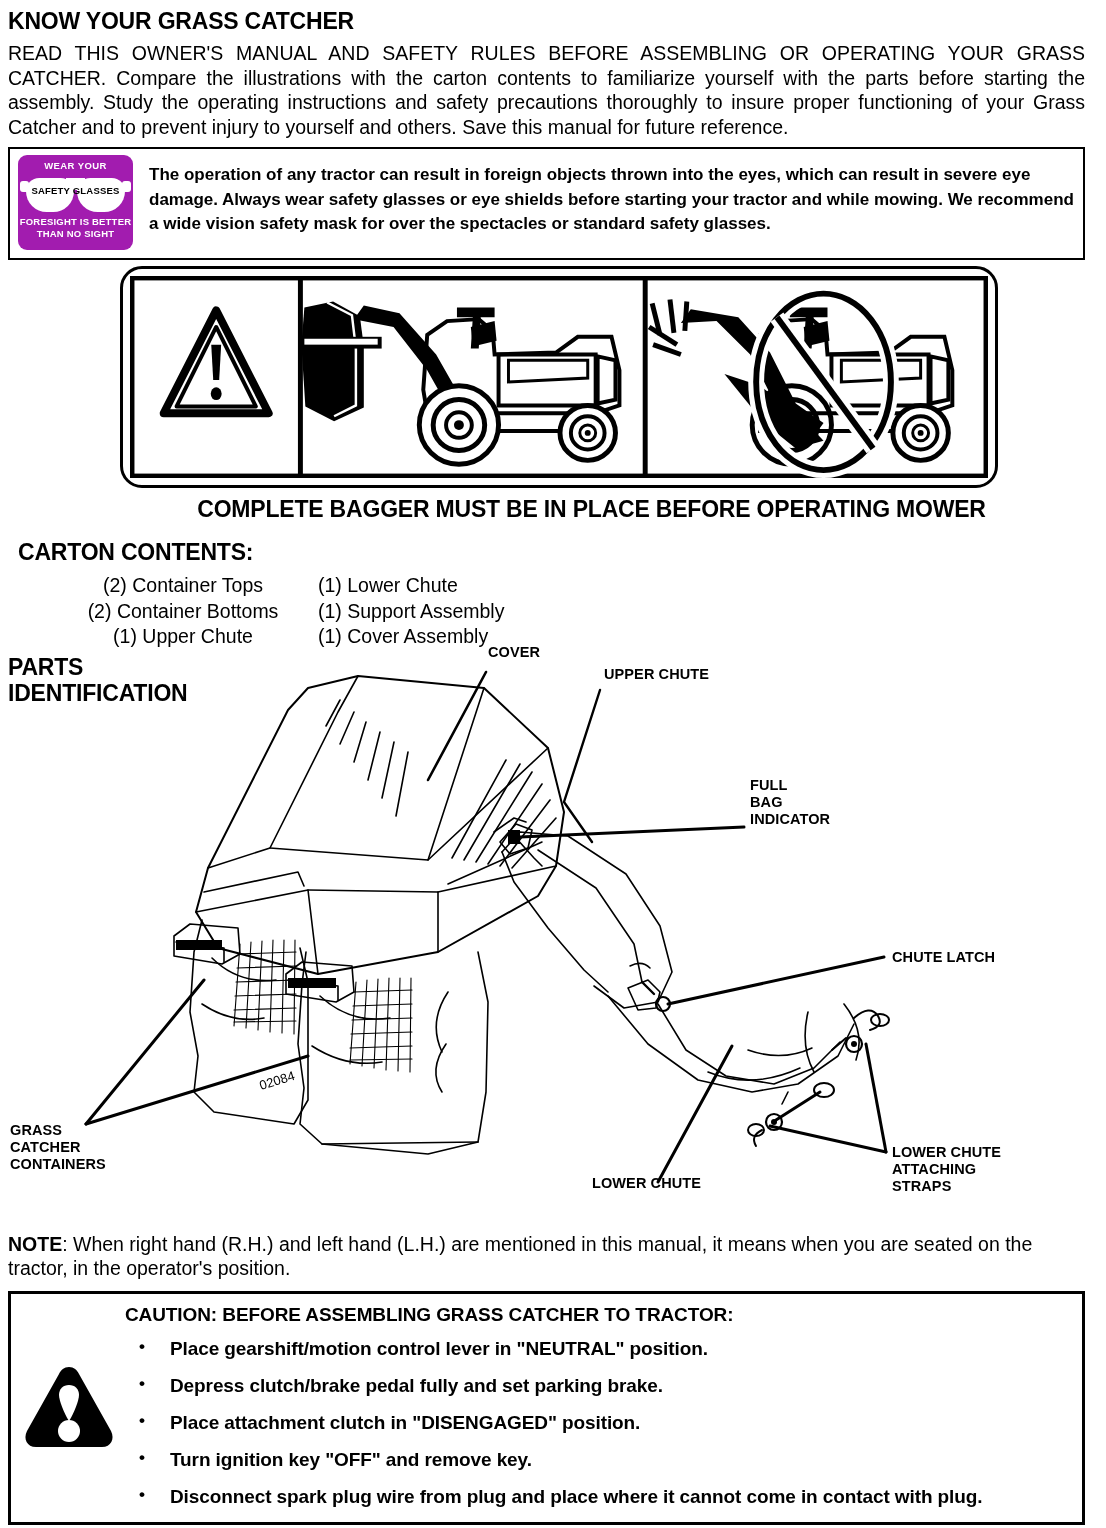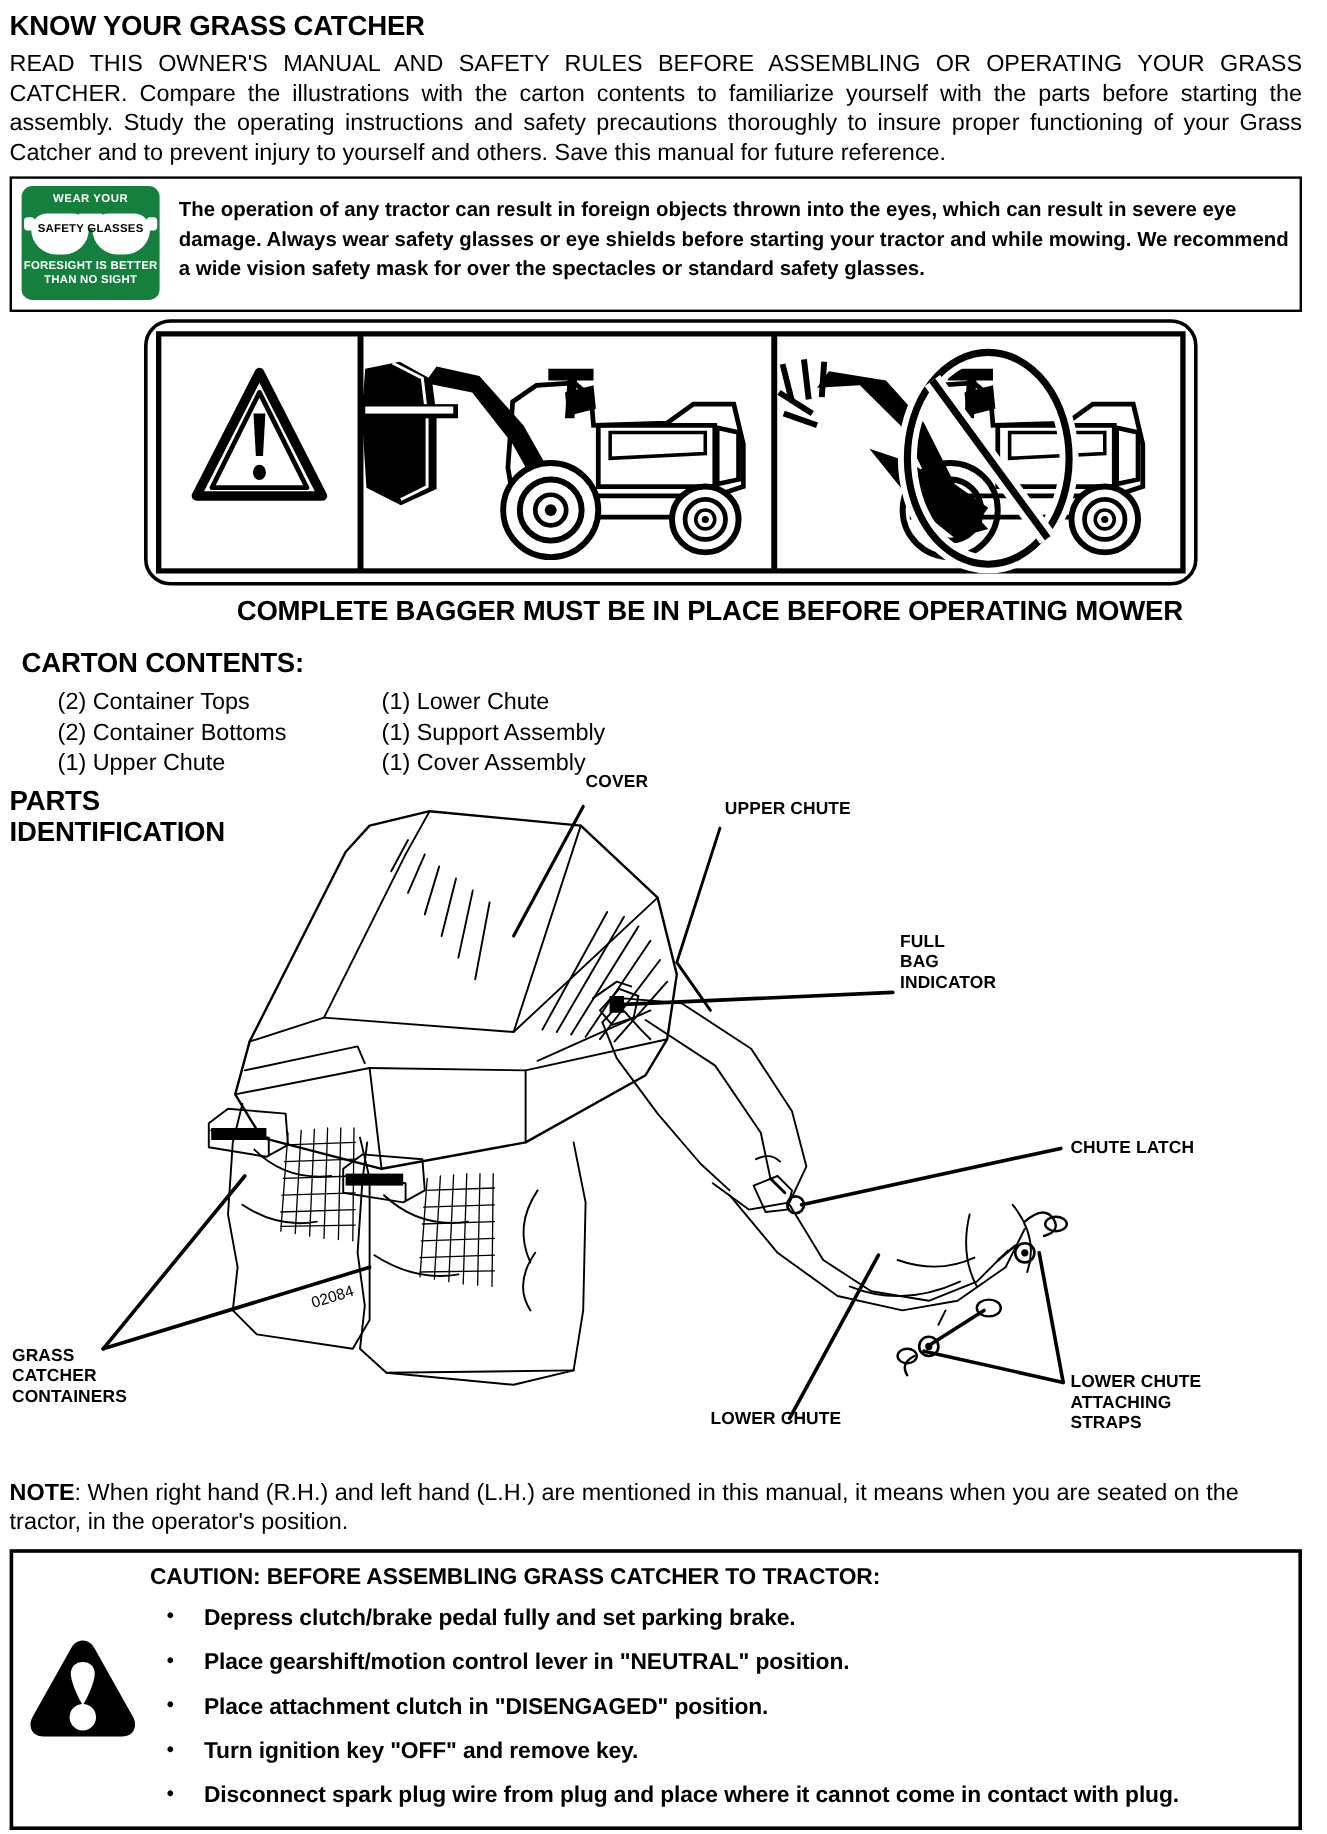--- a/index.html
+++ b/index.html
@@ -36,21 +36,21 @@
     border: 2.5px solid #000;
     display: flex;
     align-items: flex-start;
     padding: 6px 8px 8px 8px;
     margin: 4px 0 6px 0;
     min-height: 104px;
   }
   .glasses-badge {
     width: 115px;
     height: 95px;
-    background: #15803d;
+    background: #a21caf;
     border-radius: 9px;
     flex: 0 0 115px;
     position: relative;
     color: #fff;
     text-align: center;
     padding-top: 5px;
   }
   .gb-top {
     font-size: 9.5px;
     font-weight: bold;
@@ -149,21 +149,21 @@
   }
   ul.bullets li:before {
     content: "\2022";
     position: absolute;
     left: 8px; top: -1px;
     font-size: 18px;
   }
 
   .carton-cols { display: flex; padding-left: 30px; margin-top: 2px; }
   .carton-cols div { font-size: 19.5px; line-height: 25.5px; }
-  .carton-col-a { width: 270px; flex: 0 0 270px; }
+  .carton-col-a { width: 270px; flex: 0 0 270px; text-align: center; }
   .carton-col-b { flex: 1; }
 
   
   .parts-block { position: relative; height: 560px; margin-top: 2px; }
   .parts-title {
     position: absolute;
     left: 0; top: 2px;
     font-size: 23px;
     font-weight: bold;
     line-height: 26px;
@@ -498,22 +498,22 @@
     <div class="caution-icon">
       <svg width="94" height="88" viewBox="0 0 94 88">
         <path d="M47 4 C52 4 55 7 57 11 L89 68 C93 76 89 84 80 84 L14 84 C5 84 1 76 5 68 L37 11 C39 7 42 4 47 4 Z" fill="#000"></path>
         <path d="M47 22 C53 22 57 26 57 32 C57 38 51 52 47 58 C43 52 37 38 37 32 C37 26 41 22 47 22 Z" fill="#fff"></path>
         <circle cx="47" cy="68" r="11" fill="#fff"></circle>
       </svg>
     </div>
     <div class="caution-body">
       <div class="caution-head">CAUTION:  BEFORE ASSEMBLING GRASS CATCHER TO TRACTOR:</div>
       <ul class="caution-list">
+        <li>Place gearshift/motion control lever in "NEUTRAL" position.</li>
         <li>Depress clutch/brake pedal fully and set parking brake.</li>
-        <li>Place gearshift/motion control lever in "NEUTRAL" position.</li>
         <li>Place attachment clutch in "DISENGAGED" position.</li>
         <li>Turn ignition key "OFF" and remove key.</li>
         <li>Disconnect spark plug wire from plug and place where it cannot come in contact with plug.</li>
       </ul>
     </div>
   </div>
 
 </div>
 
 </body></html>

